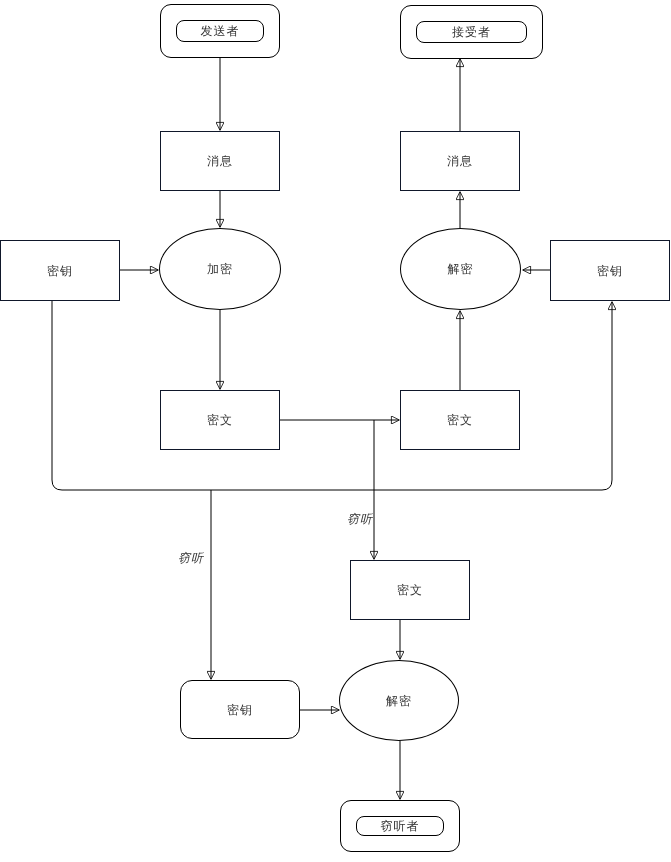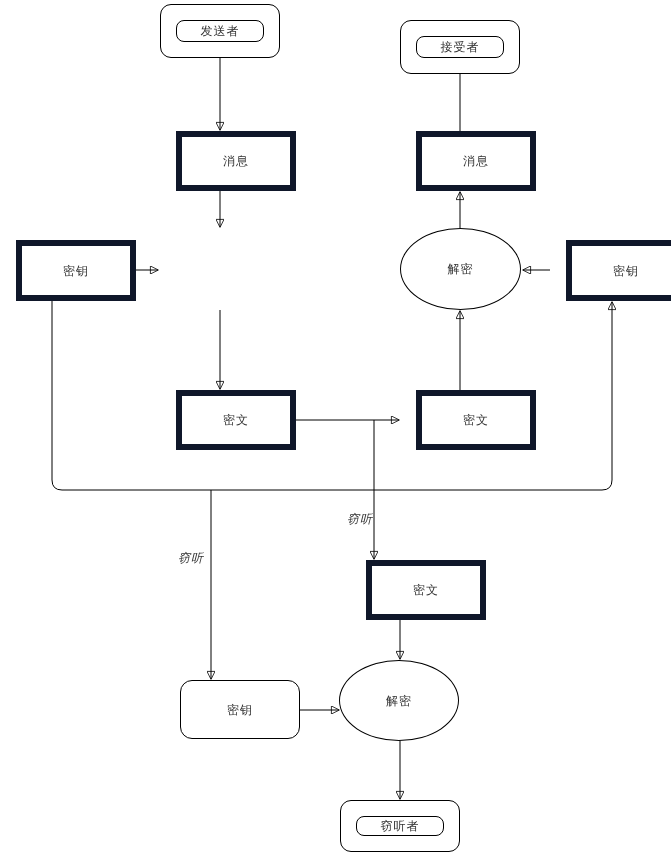--- a/index.html
+++ b/index.html
@@ -7,21 +7,21 @@
     position:relative; width:671px; height:862px; background:#ffffff;
     font-family:"Liberation Sans","DejaVu Sans",sans-serif;
     font-size:12px; color:#333333; overflow:hidden;
   }
   svg.edges { position:absolute; left:0; top:0; width:671px; height:862px; }
   svg.edges path { stroke:#000000; stroke-width:1; fill:none; }
   .node {
     position:absolute; display:flex; align-items:center; justify-content:center;
     box-sizing:border-box; background:#ffffff; text-align:center;
   }
-  .rect     { border:6px solid #0f172a;margin-left:16px; }
+  .rect     { border:1px solid #0f172a; }
   .rounded  { border:1px solid #000000; border-radius:12px; }
   .ellipse  { border:1px solid #000000; border-radius:50%; }
   .terminal { border:1px solid #000000; border-radius:11px; padding:15px; }
   .terminal-inner {
     flex:1; align-self:stretch; border:1px solid #000000; border-radius:8px;
     display:flex; align-items:center; justify-content:center; box-sizing:border-box;
   }
   .label { line-height:1; letter-spacing:1px; }
   .edge-label { position:absolute; line-height:1; letter-spacing:1px;font-style:italic; }
 </style>
@@ -52,21 +52,21 @@
     <path d="M300,710 L339,710" marker-end="url(#arrow)"></path>
     <path d="M400,741 L400,799" marker-end="url(#arrow)"></path>
   </svg>
 
   <div class="node terminal" style="left:160px;top:4px;width:120px;height:54px">
     <div class="terminal-inner">
       <span class="label">发送者</span>
     </div>
   </div>
 
-  <div class="node terminal" style="left:400px;top:20px;width:120px;height:54px">
+  <div class="node terminal" style="left:400px;top:5px;width:143px;height:54px">
     <div class="terminal-inner">
       <span class="label">接受者</span>
     </div>
   </div>
 
   <div class="node rect" style="left:160px;top:131px;width:120px;height:60px">
     <span class="label">消息</span>
   </div>
 
   <div class="node rect" style="left:400px;top:131px;width:120px;height:60px">
@@ -74,20 +74,23 @@
   </div>
 
   <div class="node rect" style="left:0px;top:240px;width:120px;height:61px">
     <span class="label">密钥</span>
   </div>
 
   <div class="node rect" style="left:550px;top:240px;width:120px;height:61px">
     <span class="label">密钥</span>
   </div>
 
+  <div class="node ellipse" style="left:159px;top:228px;width:122px;height:82px">
+    <span class="label">加密</span>
+  </div>
 
   <div class="node ellipse" style="left:400px;top:228px;width:121px;height:82px">
     <span class="label">解密</span>
   </div>
 
   <div class="node rect" style="left:160px;top:390px;width:120px;height:60px">
     <span class="label">密文</span>
   </div>
 
   <div class="node rect" style="left:400px;top:390px;width:120px;height:60px">

